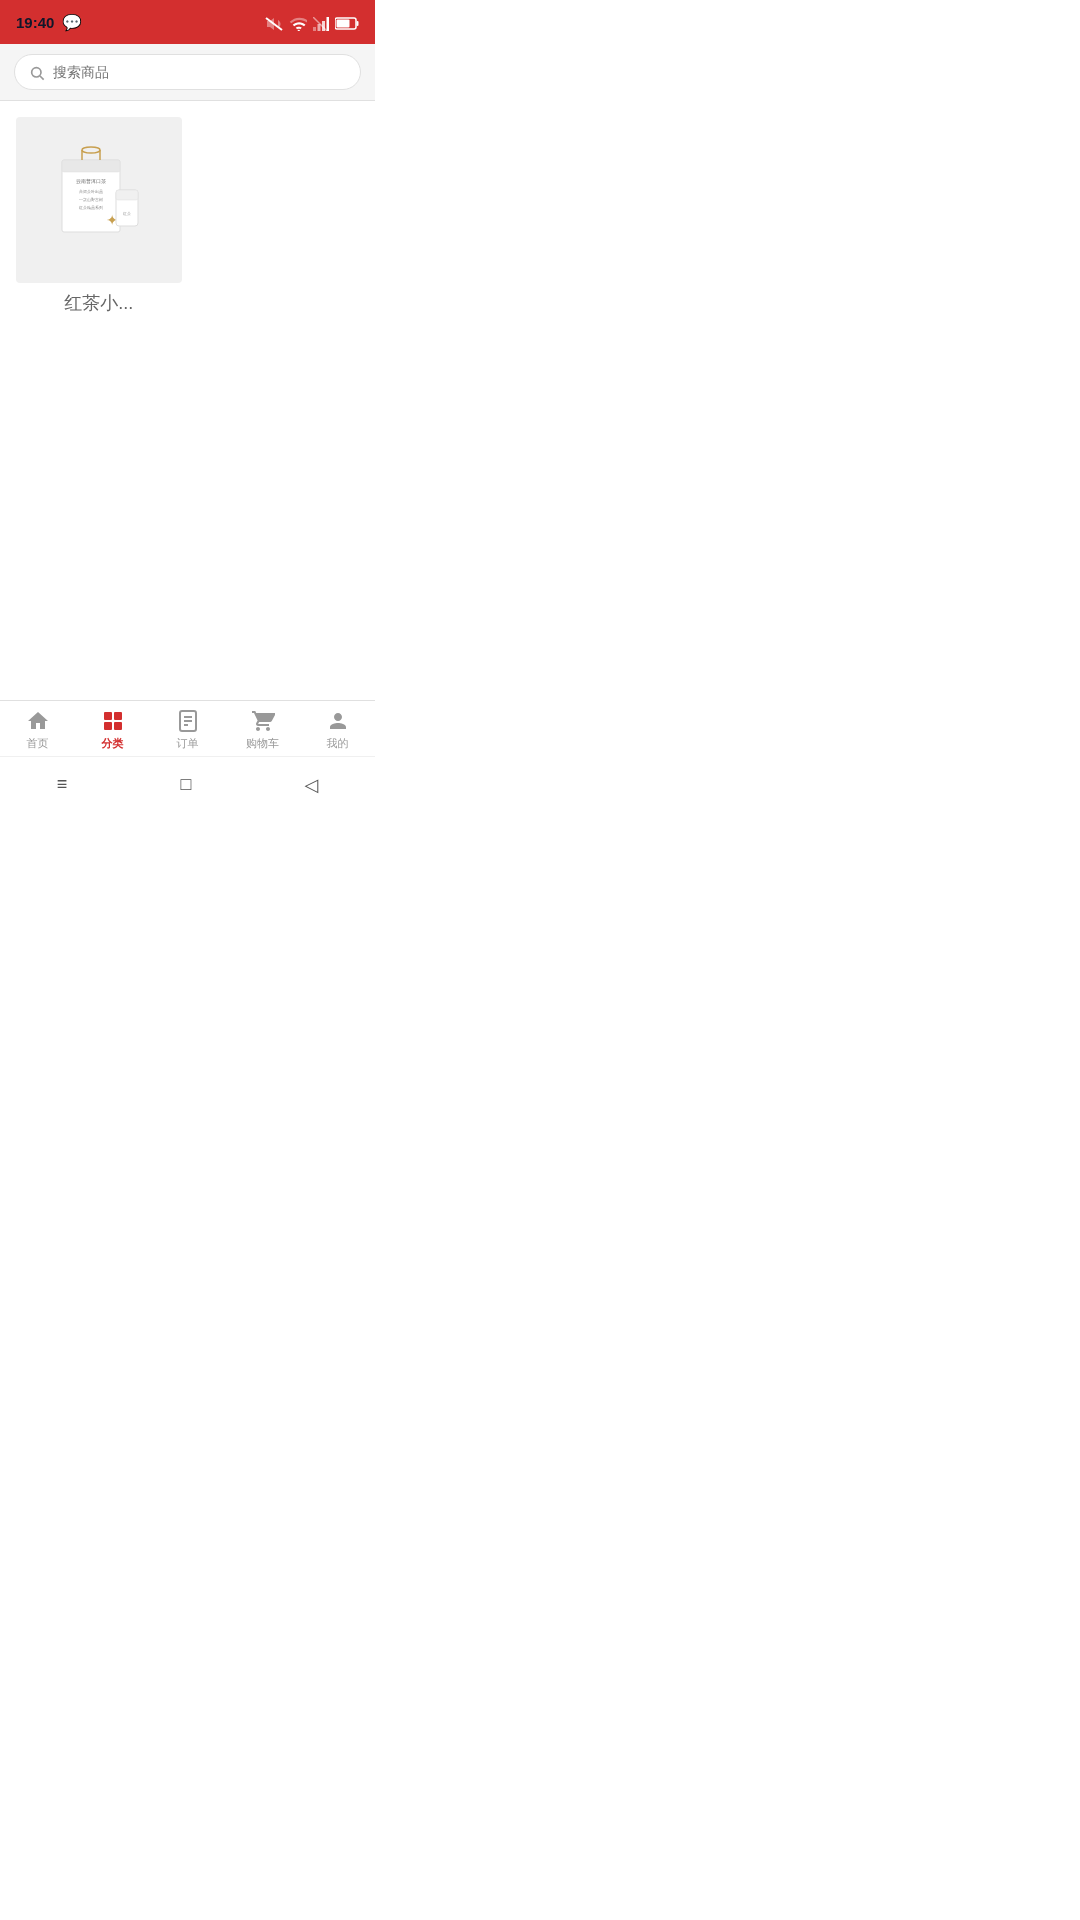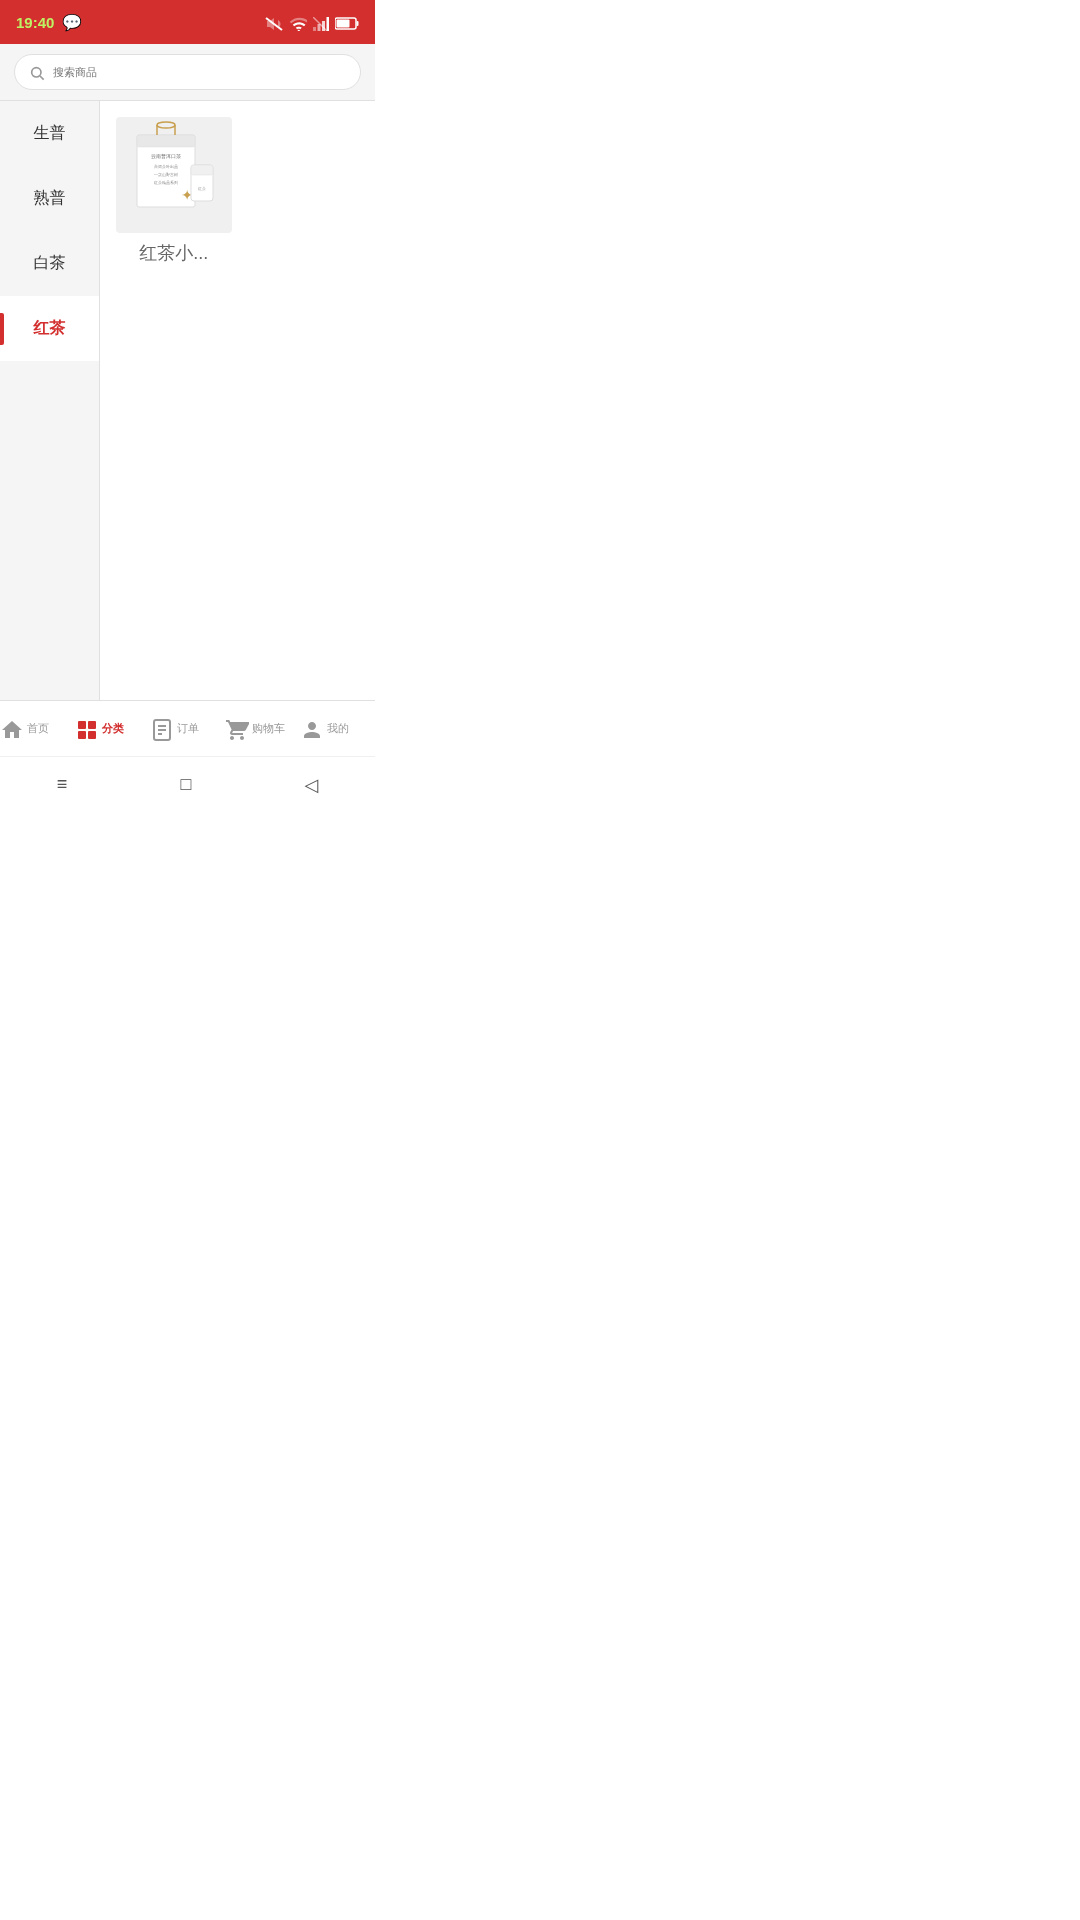--- a/index.html
+++ b/index.html
@@ -16,21 +16,21 @@
 
     
     .status-bar {
       width: 100%;
       height: 44px;
       background: #D32F2F;
       display: flex;
       align-items: center;
       justify-content: space-between;
       padding: 0 16px;
-      color: #bef264;
+      color: #0f172a;
       font-size: 15px;
       font-weight: 600;
     }
 
     .status-time {
       font-size: 15px;
       font-weight: 700;
     }
 
     .status-icons {
@@ -60,21 +60,21 @@
     .search-icon-svg {
       color: #999;
       font-size: 16px;
       flex-shrink: 0;
     }
 
     .search-input {
       border: none;
       outline: none;
       background: transparent;
-      font-size: 11px;
+      font-size: 14px;
       color: #999;
       width: 100%;
     }
 
     
     .main-content {
       display: flex;
       height: calc(812px - 44px - 56px - 56px - 56px);
       overflow: hidden;
     }
@@ -163,21 +163,21 @@
       height: 56px;
       background: white;
       border-top: 1px solid #e0e0e0;
       display: flex;
       align-items: center;
       justify-content: space-around;
     }
 
     .nav-item {
       display: flex;
-      flex-direction: row;
+      flex-direction: column;
       align-items: center;
       gap: 3px;
       cursor: pointer;
       flex: 1;
       padding: 12px 0;
     }
 
     .nav-icon {
       font-size: 22px;
       color: #999;
@@ -273,34 +273,20 @@
         <circle cx="11" cy="11" r="7"></circle>
         <line x1="16.5" y1="16.5" x2="22" y2="22"></line>
       </svg>
     </span>
     <input class="search-input" type="text" placeholder="搜索商品" style="">
   </div>
 </div>
 
 <div class="main-content">
 
-  <div class="sidebar">
-    <div class="sidebar-item">
-      <span>生普</span>
-    </div>
-    <div class="sidebar-item">
-      <span>熟普</span>
-    </div>
-    <div class="sidebar-item">
-      <span>白茶</span>
-    </div>
-    <div class="sidebar-item active">
-      <span>红茶</span>
-    </div>
-  </div>
 
   <div class="product-area">
     <div class="product-grid">
 
       <div class="product-card">
         <div class="product-image">
 
           <svg width="110" height="110" viewBox="0 0 110 110" xmlns="http://www.w3.org/2000/svg">
 
             <rect width="110" height="110" fill="#f0f0f0"></rect>

